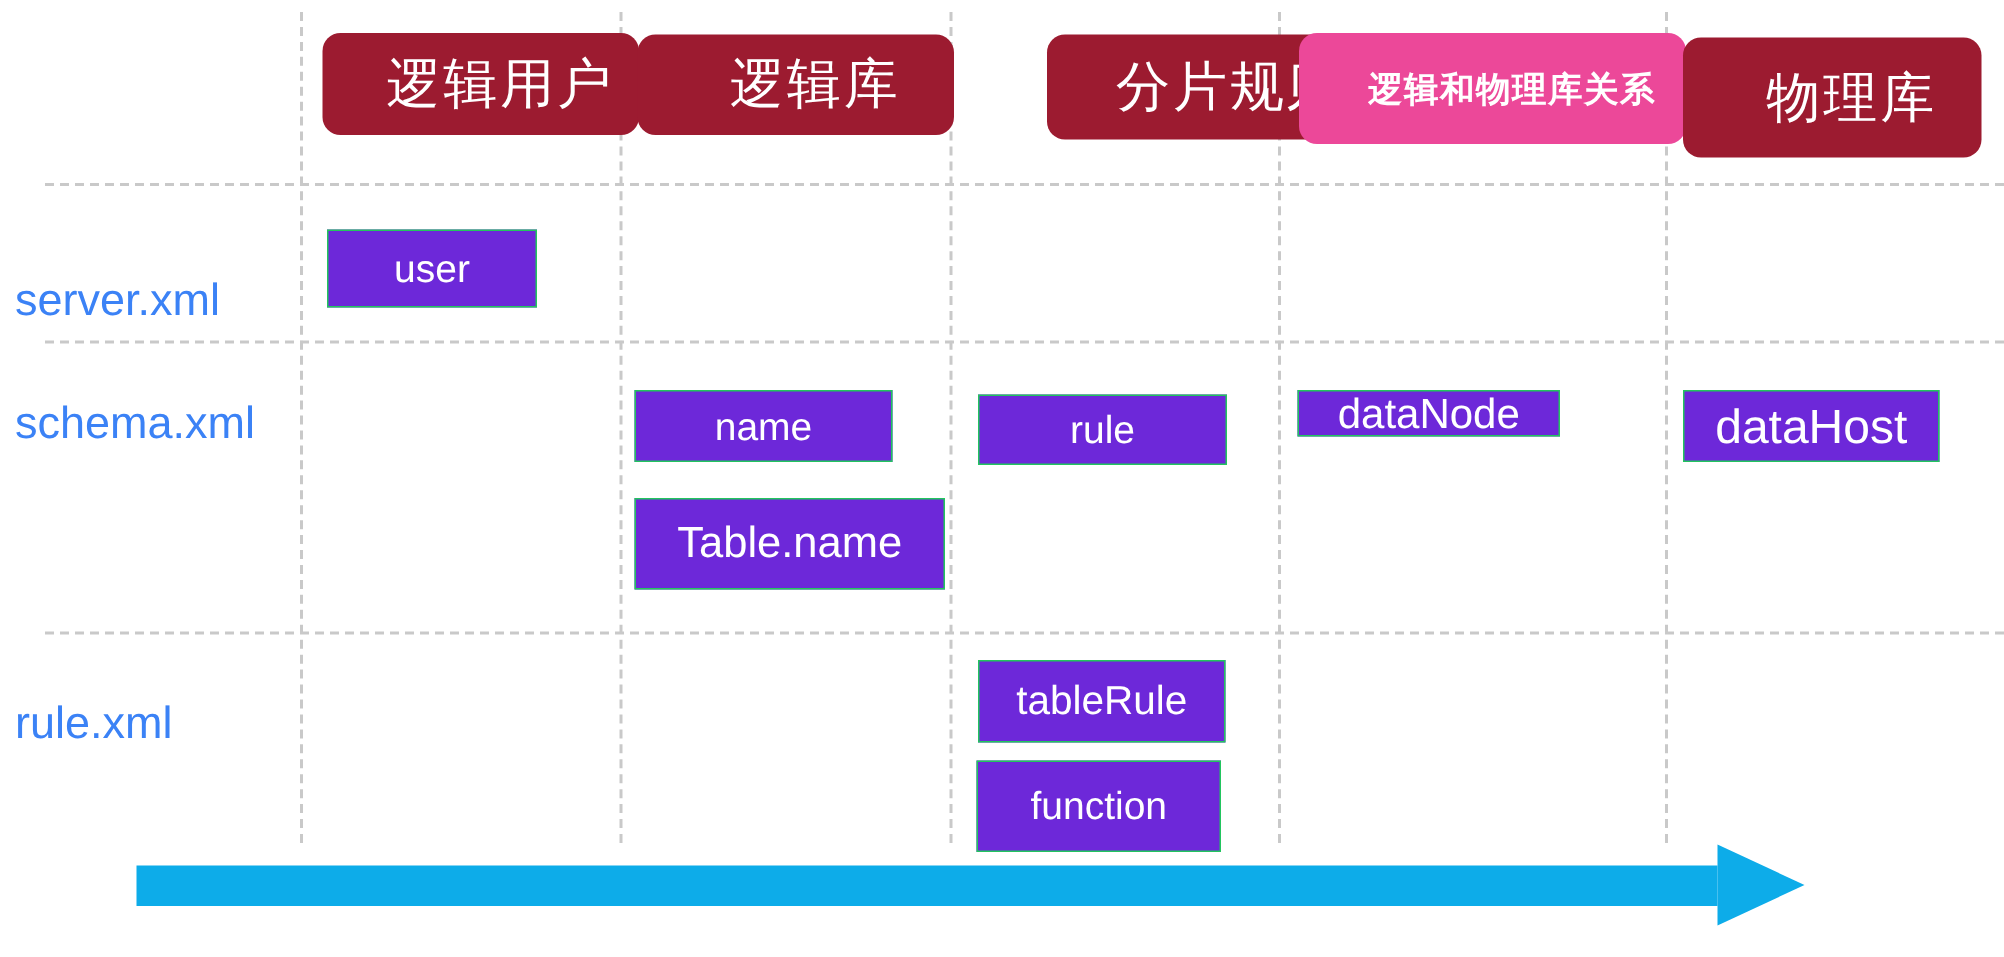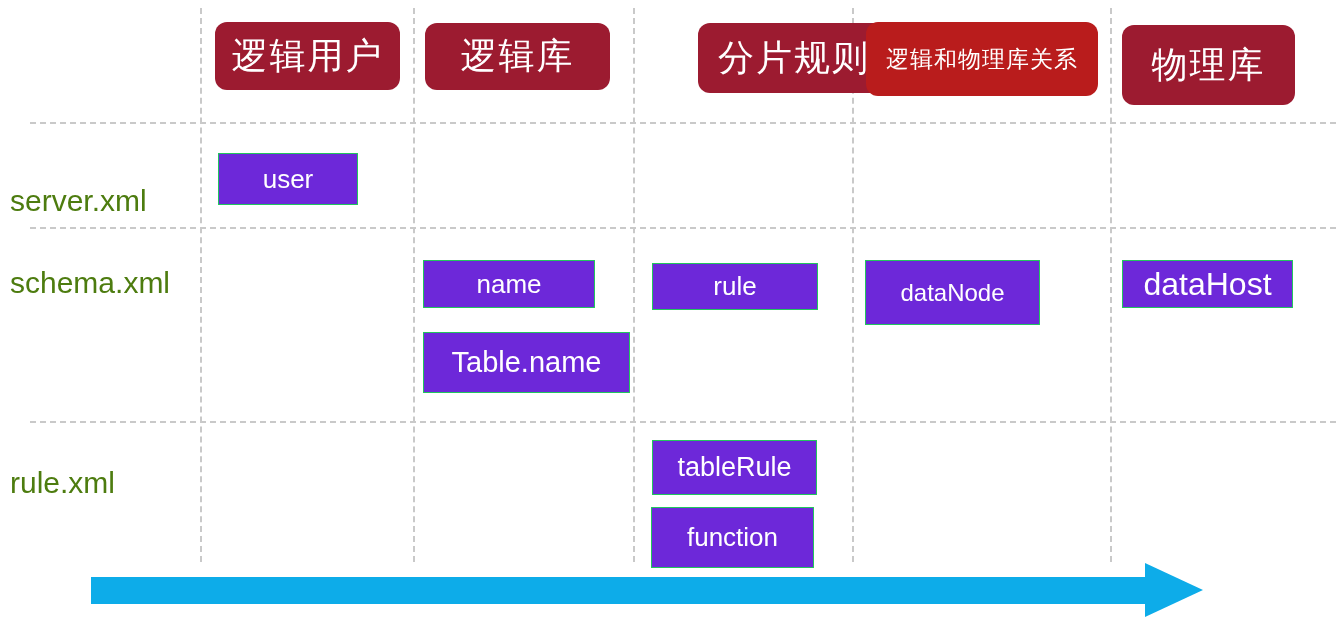--- a/index.html
+++ b/index.html
@@ -41,34 +41,35 @@
     position: absolute;
     border-radius: 12px;
     color: #ffffff;
     display: flex;
     align-items: center;
     justify-content: center;
     font-family: "Liberation Serif", "DejaVu Serif", serif;
     font-size: 36px;
     letter-spacing: 2px;
     white-space: nowrap;
+    padding-left: 26px;
   }
   .badge.red   { background: #9c1b30; }
-  .badge.olive { background: #b91c1c; }
+  .badge.olive { background: #ec4899; font-weight: bold; }
   #badge-logical-user        { left: 215px;  top: 22px; width: 185px; height: 68px; }
   #badge-logical-db          { left: 425px;  top: 23px; width: 185px; height: 67px; }
   #badge-sharding-rule       { left: 650px;  top: 23px; width: 192px; height: 70px; margin-left: 48px; }
   #badge-logical-physical    { left: 866px;  top: 22px; width: 232px; height: 74px; font-size: 23px; letter-spacing: 1px; }
   #badge-physical-db         { left: 1122px; top: 25px; width: 173px; height: 80px; }
 
   
   .rowlabel {
     position: absolute;
     left: 10px;
-    color: #4d7c0f;
+    color: #3b82f6;
     font-size: 30px;
     line-height: 32px;
     white-space: nowrap;
   }
   #row-server { top: 185px; }
   #row-schema { top: 267px; }
   #row-rule   { top: 467px; }
 
   
   .box {
@@ -80,21 +81,21 @@
     display: flex;
     align-items: center;
     justify-content: center;
     font-size: 26px;
     white-space: nowrap;
   }
   #box-user      { left: 218px;  top: 153px; width: 140px; height: 52px; }
   #box-name      { left: 423px;  top: 260px; width: 172px; height: 48px; }
   #box-tablename { left: 423px;  top: 332px; width: 207px; height: 61px; font-size: 29px; }
   #box-rule      { left: 652px;  top: 263px; width: 166px; height: 47px; }
-  #box-datanode  { left: 865px;  top: 260px; width: 175px; height: 65px; font-size: 24px; }
+  #box-datanode  { left: 865px;  top: 260px; width: 175px; height: 31px; font-size: 28px; }
   #box-datahost  { left: 1122px; top: 260px; width: 171px; height: 48px; font-size: 32px; }
   #box-tablerule { left: 652px;  top: 440px; width: 165px; height: 55px; font-size: 27px; }
   #box-function  { left: 651px;  top: 507px; width: 163px; height: 61px; }
 
   
   #arrow-body {
     position: absolute;
     left: 91px;
     top: 577px;
     width: 1054px;

